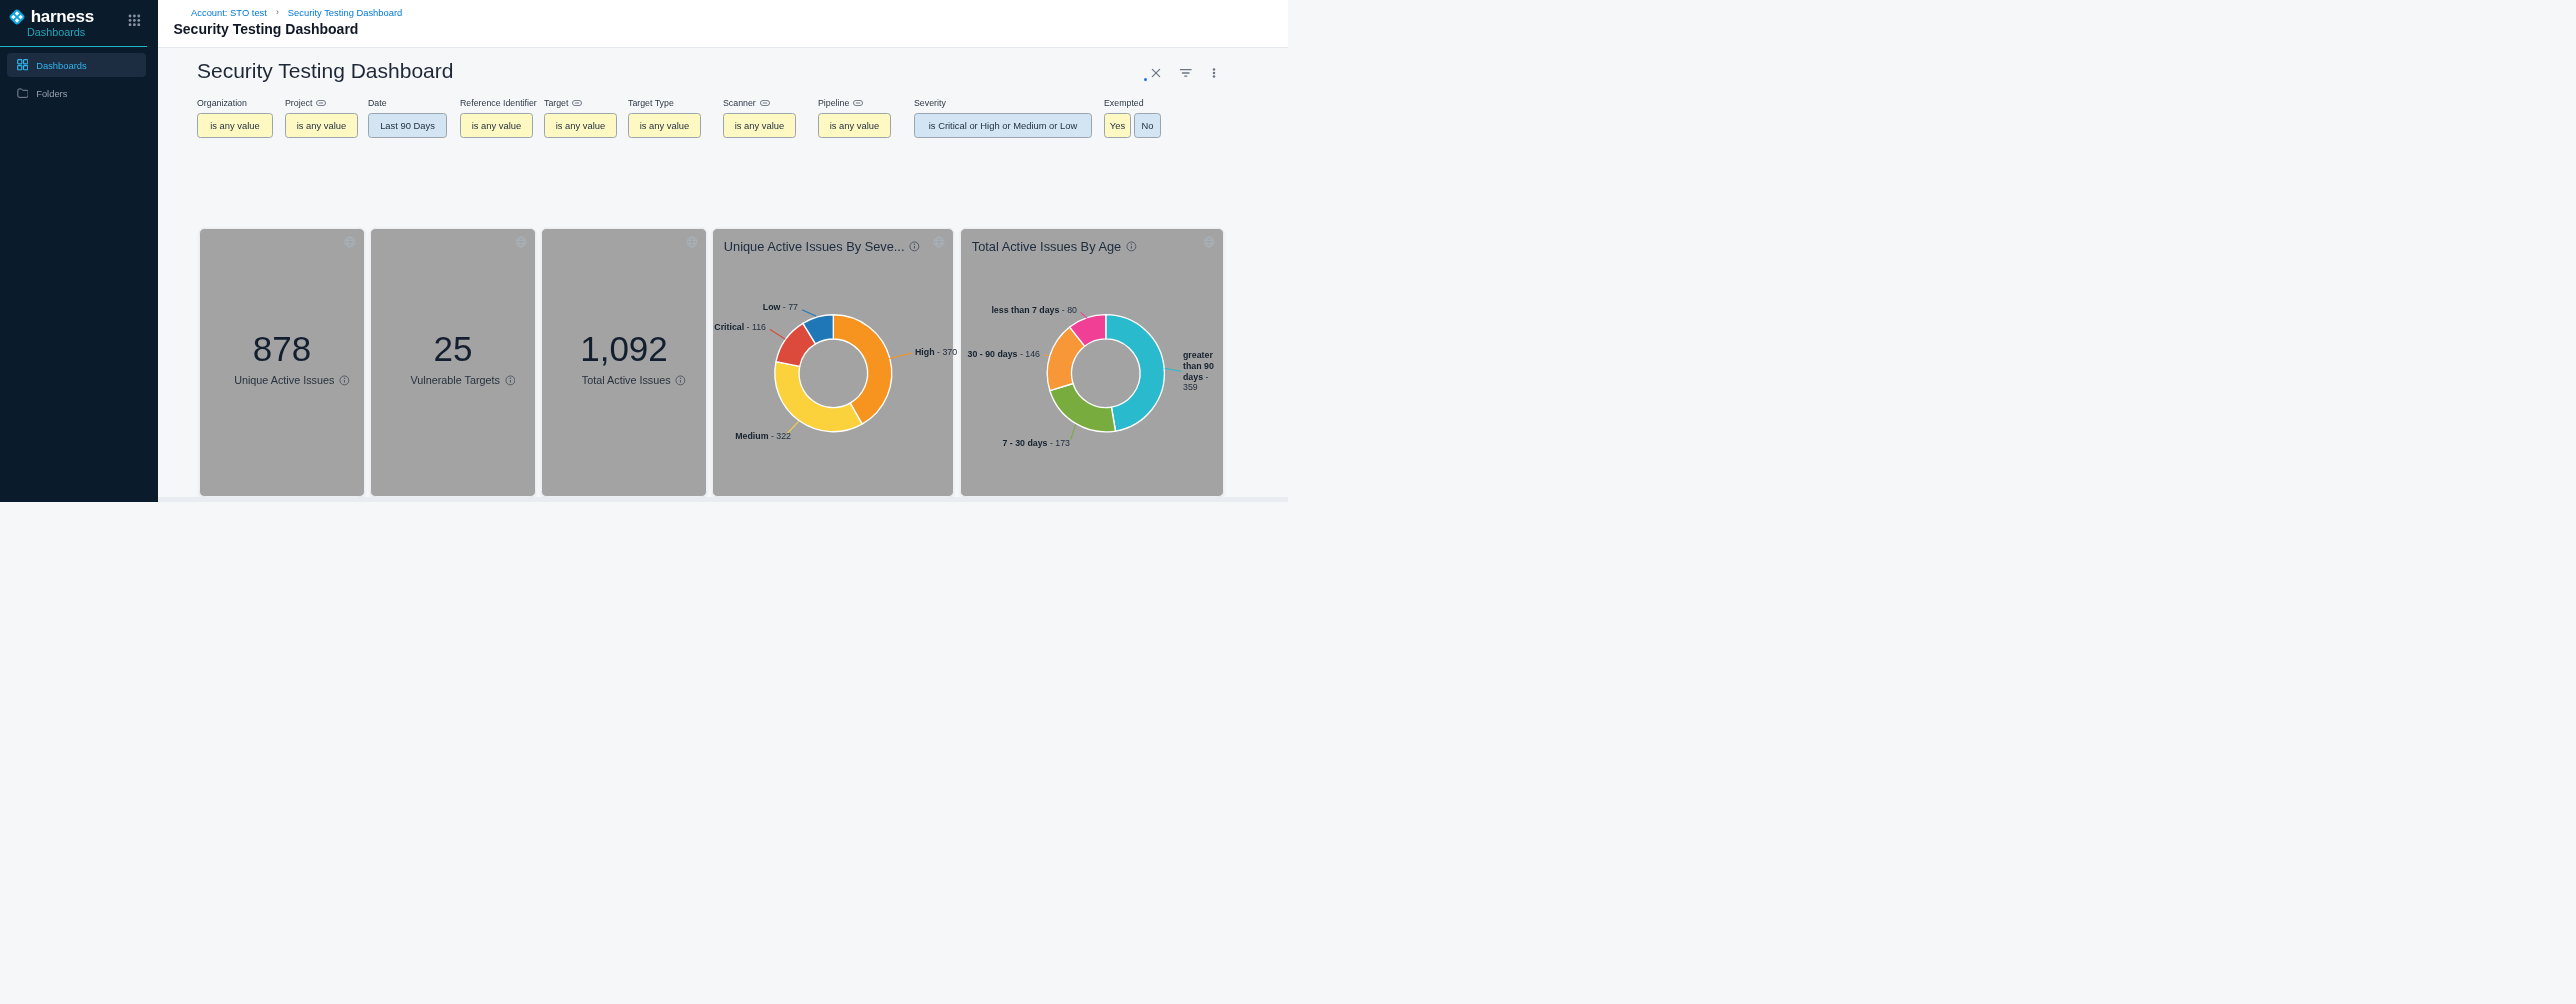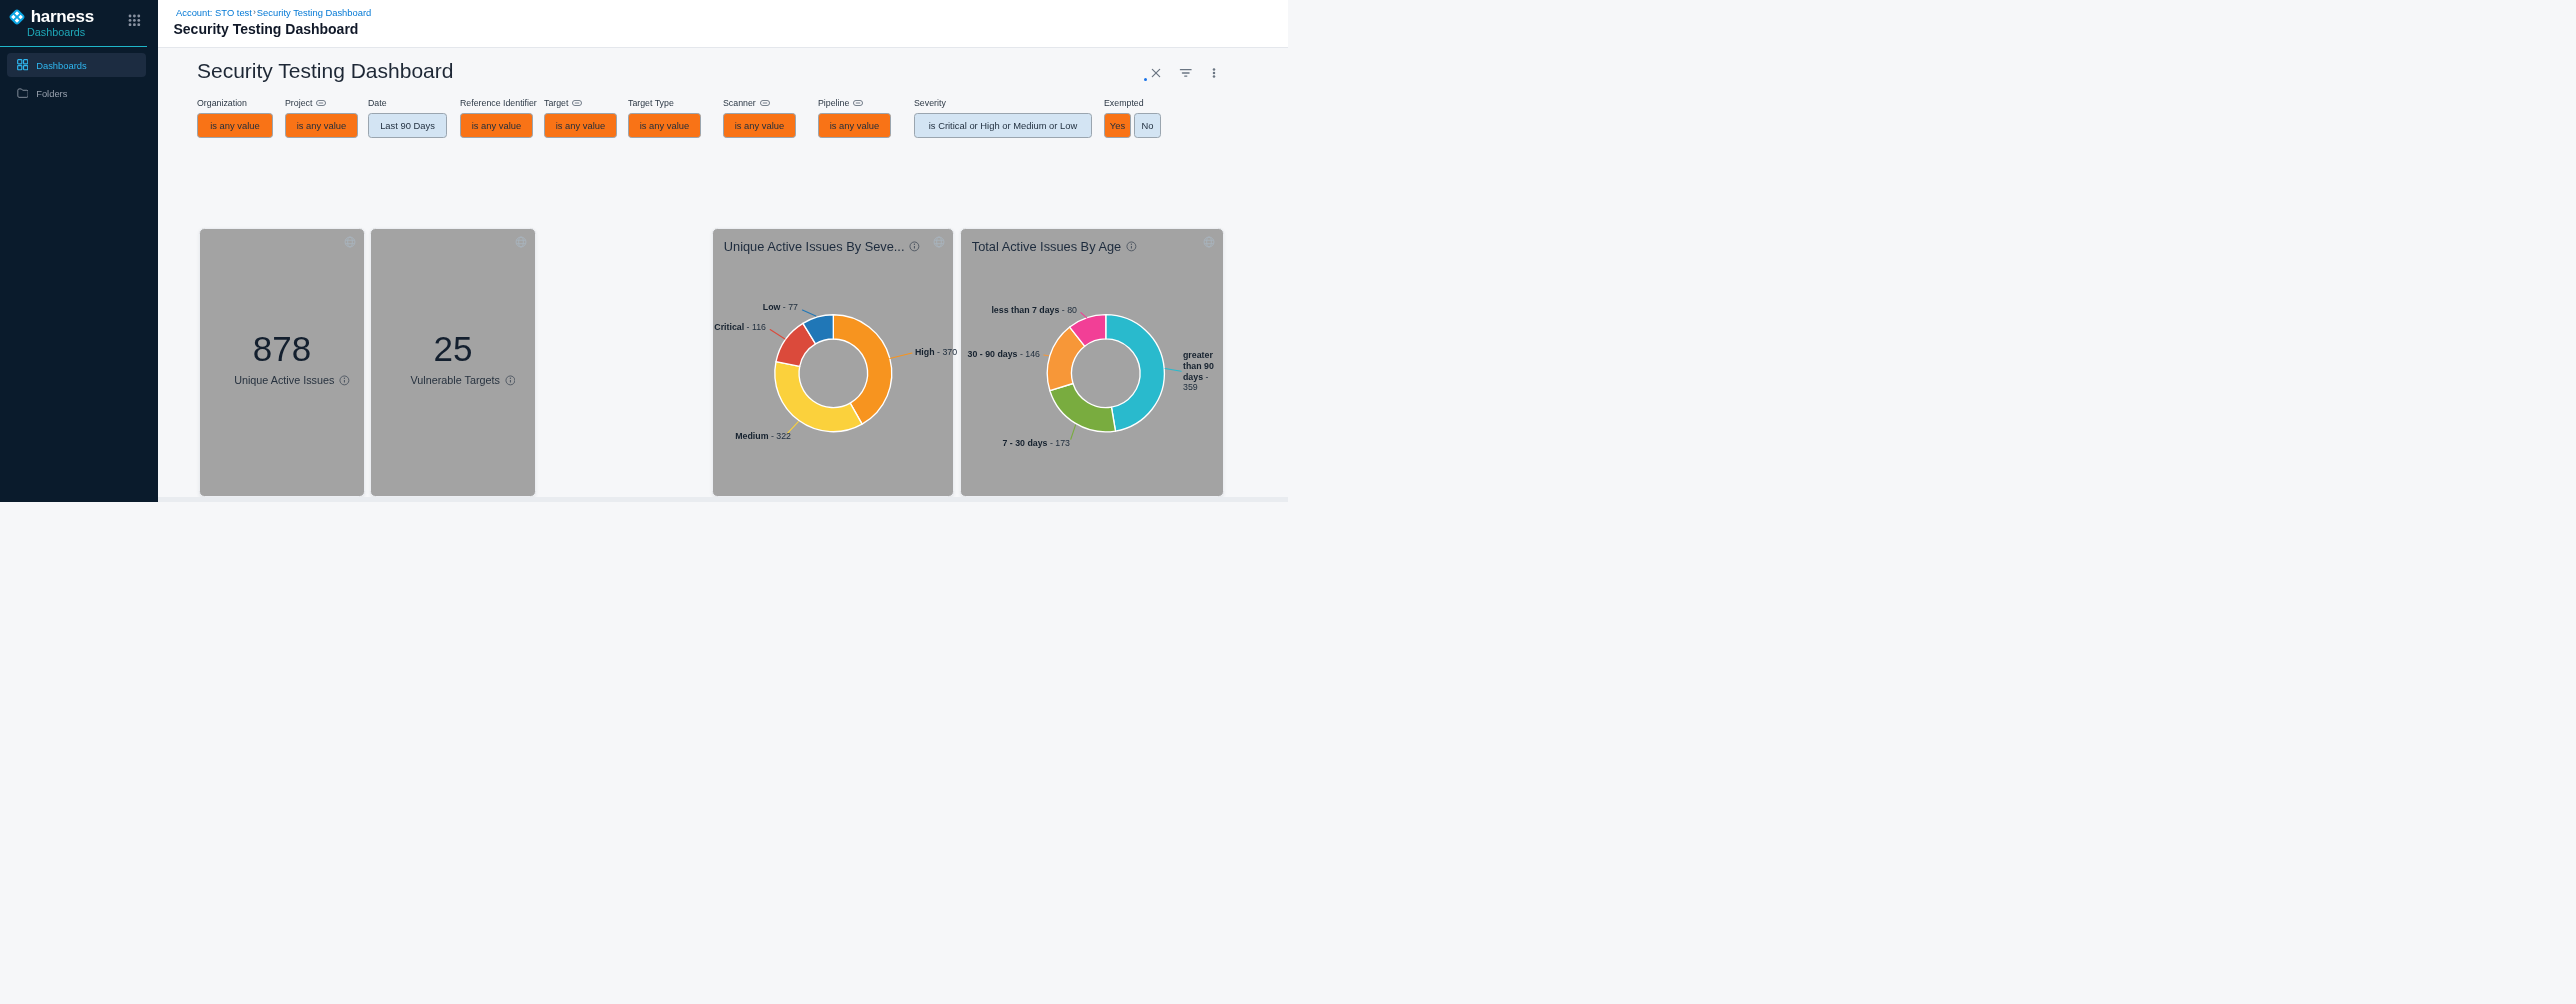--- a/index.html
+++ b/index.html
@@ -29,38 +29,38 @@
     color: #98a1ae; font-size: 9.4px;
   }
   .nav-item.active { background: #1c2c41; color: #2fb7f0; }
 
   
   .main { position: absolute; left: 158px; top: 0; right: 0; height: 100%; }
   .topbar {
     position: absolute; top: 0; left: 0; right: 0; height: 48px;
     background: #ffffff; border-bottom: 0.7px solid #e4e7ec;
   }
-  .breadcrumb { position: absolute; left: 18px; top: 6.7px; font-size: 9.4px; display: flex; align-items: center; gap: 1px; }
+  .breadcrumb { position: absolute; left: 33px; top: 6.7px; font-size: 9.4px; display: flex; align-items: center; gap: 9px; }
   .breadcrumb a { color: #0278d5; text-decoration: none; cursor: pointer; }
   .crumb-sep { color: #51647a; font-size: 8.8px; }
   .page-title { position: absolute; left: 15.5px; top: 21px; font-size: 14px; font-weight: 700; color: #101828; }
 
   .content { position: absolute; top: 48px; left: 0; right: 0; bottom: 0; background: #f6f7f9; }
   .dash-title { position: absolute; left: 39px; top: 10.8px; font-size: 21px; font-weight: 400; color: #1e2836; }
 
   .head-icon { position: absolute; cursor: pointer; }
   .cursor-dot { position: absolute; left: 986px; top: 30px; width: 3.4px; height: 3.4px; border-radius: 50%; background: #1a73e8; }
 
   
   .filters { position: absolute; left: 0; top: 48px; right: 0; height: 64px; }
   .f-group { position: absolute; top: 0; }
   .f-label { font-size: 8.8px; font-weight: 500; color: #2c3845; height: 12px; display: flex; align-items: center; gap: 4px; white-space: nowrap; }
   .chip {
     position: absolute; top: 16px; height: 25.6px; line-height: 24px;
-    border: 0.7px solid #9aa5af; border-radius: 3.4px; background: #f97316;
+    border: 0.7px solid #9aa5af; border-radius: 3.4px; background: #fef9c3;
     font-size: 9.4px; color: #1f2d3d; text-align: center; cursor: pointer;
     white-space: nowrap; overflow: hidden;
   }
   .chip.hl { background: #d3e4f3; }
 
   .section-title { position: absolute; left: 0; right: 0; top: 112px; text-align: center; font-size: 20px; font-weight: 400; color: #1b2533; }
 
   
   .cards { position: absolute; left: 0; top: 180px; right: 0; height: 269px; }
   .card {
@@ -278,20 +278,34 @@
                 <line x1="1.9" y1="6" x2="15.1" y2="6"></line>
                 <line x1="1.9" y1="11" x2="15.1" y2="11"></line>
               </svg></span>
             <div class="tile-value">25</div>
             <div class="tile-label"><span>Vulnerable Targets</span><span class="info-icon"><svg width="10.8" height="10.8" viewBox="0 0 16 16">
                   <circle cx="8" cy="8" r="6.6" fill="none" stroke="#49525e" stroke-width="1.3"></circle>
                   <line x1="8" y1="7.3" x2="8" y2="11.2" stroke="#49525e" stroke-width="1.5"></line>
                   <circle cx="8" cy="4.8" r="1" fill="#49525e"></circle>
                 </svg></span></div>
           </div>
+          <div class="card" style="left:383px;width:166px">
+            <span class="globe"><svg width="12" height="12" viewBox="0 0 17 17" fill="none" stroke="#a9b3bd" stroke-width="1.3">
+                <circle cx="8.5" cy="8.5" r="7"></circle>
+                <ellipse cx="8.5" cy="8.5" rx="3.3" ry="7"></ellipse>
+                <line x1="1.9" y1="6" x2="15.1" y2="6"></line>
+                <line x1="1.9" y1="11" x2="15.1" y2="11"></line>
+              </svg></span>
+            <div class="tile-value">1,092</div>
+            <div class="tile-label"><span>Total Active Issues</span><span class="info-icon"><svg width="10.8" height="10.8" viewBox="0 0 16 16">
+                  <circle cx="8" cy="8" r="6.6" fill="none" stroke="#49525e" stroke-width="1.3"></circle>
+                  <line x1="8" y1="7.3" x2="8" y2="11.2" stroke="#49525e" stroke-width="1.5"></line>
+                  <circle cx="8" cy="4.8" r="1" fill="#49525e"></circle>
+                </svg></span></div>
+          </div>
           <div class="card" style="left:554px;width:242px">
             <div class="card-title-row">
               <span class="card-title">Unique Active Issues By Seve...</span>
               <span class="info-icon"><svg width="10.8" height="10.8" viewBox="0 0 16 16">
                   <circle cx="8" cy="8" r="6.6" fill="none" stroke="#49525e" stroke-width="1.3"></circle>
                   <line x1="8" y1="7.3" x2="8" y2="11.2" stroke="#49525e" stroke-width="1.5"></line>
                   <circle cx="8" cy="4.8" r="1" fill="#49525e"></circle>
                 </svg></span>
             </div>
             <span class="globe"><svg width="12" height="12" viewBox="0 0 17 17" fill="none" stroke="#a9b3bd" stroke-width="1.3">

